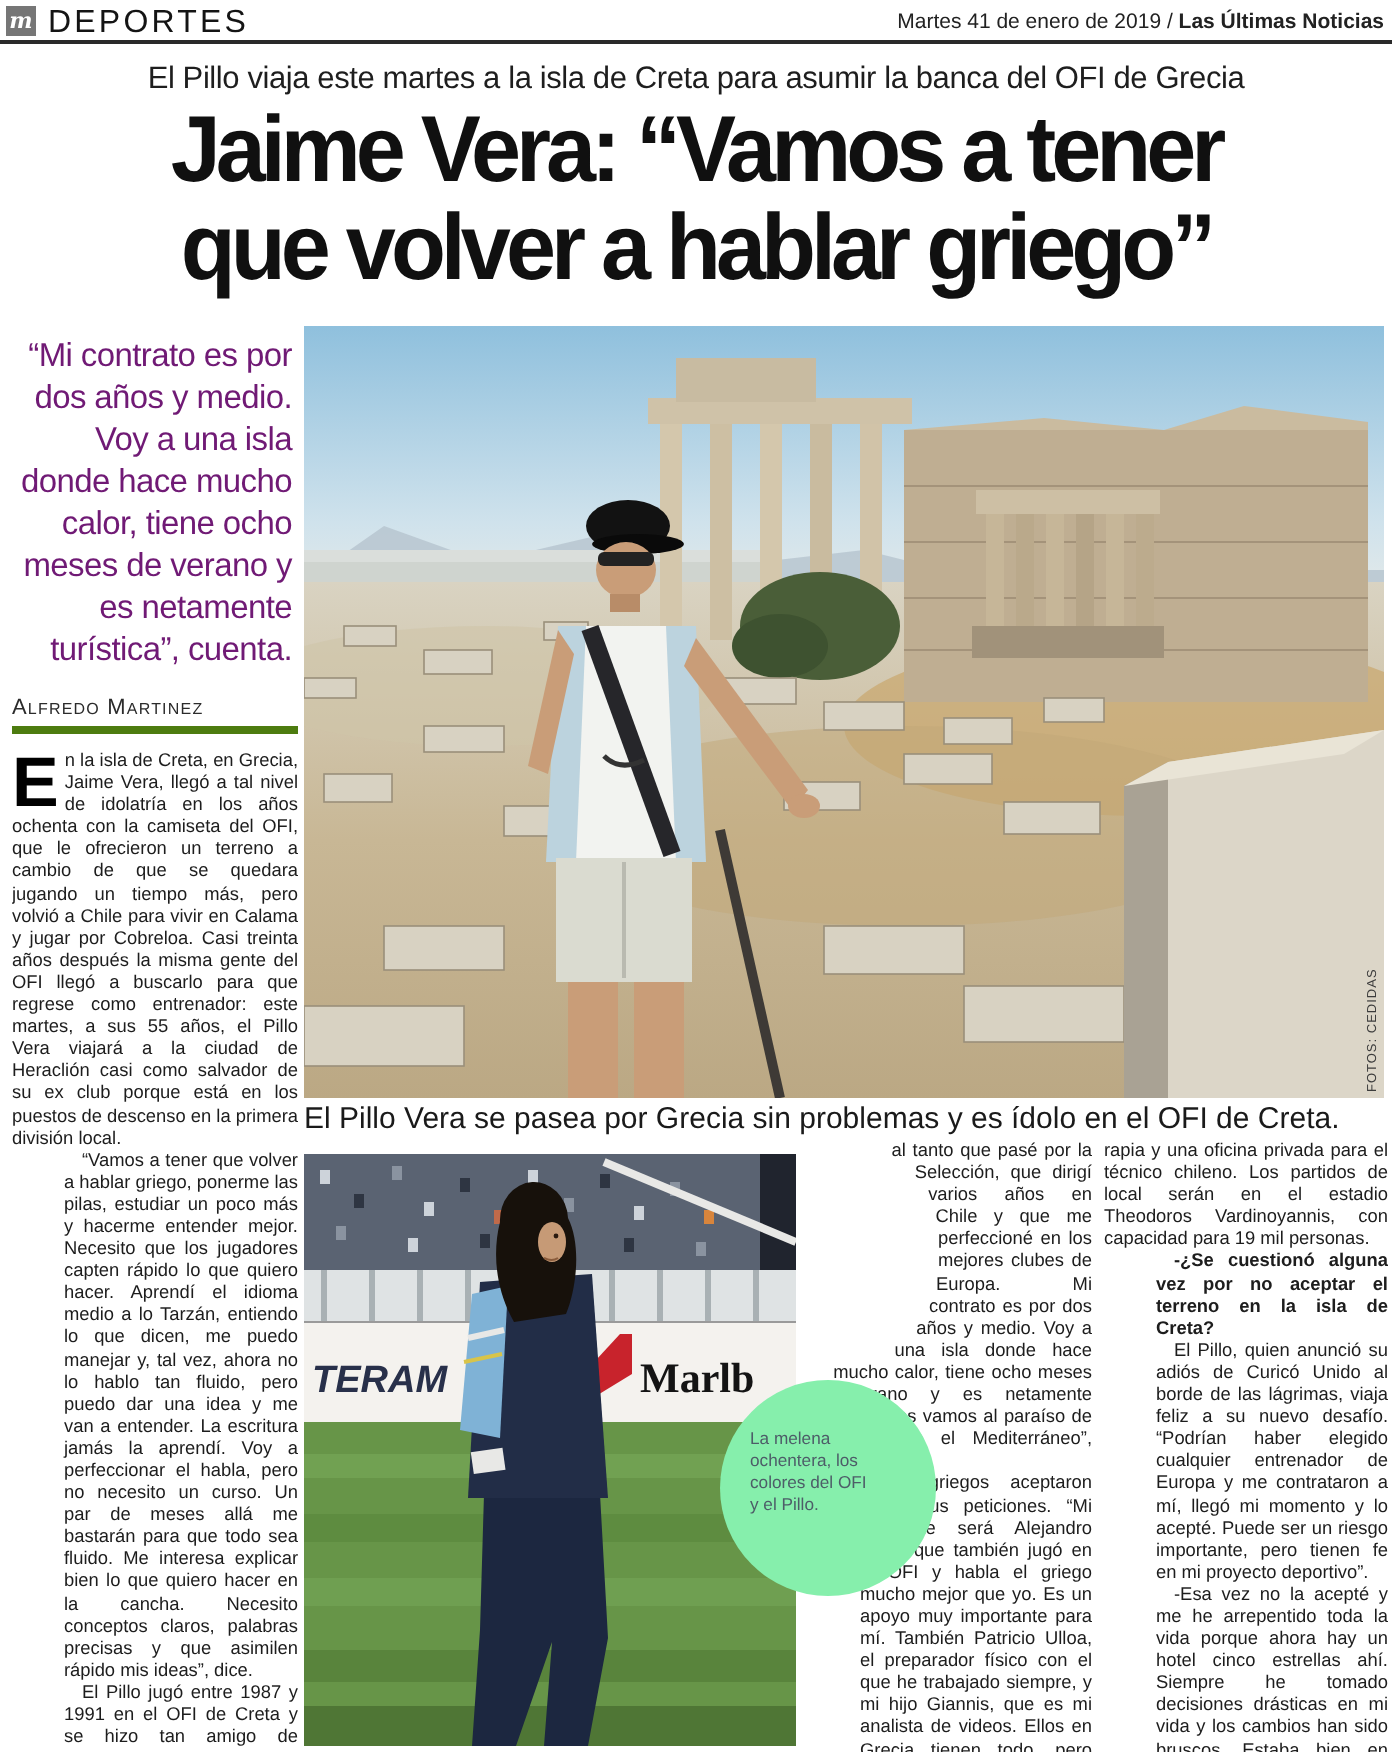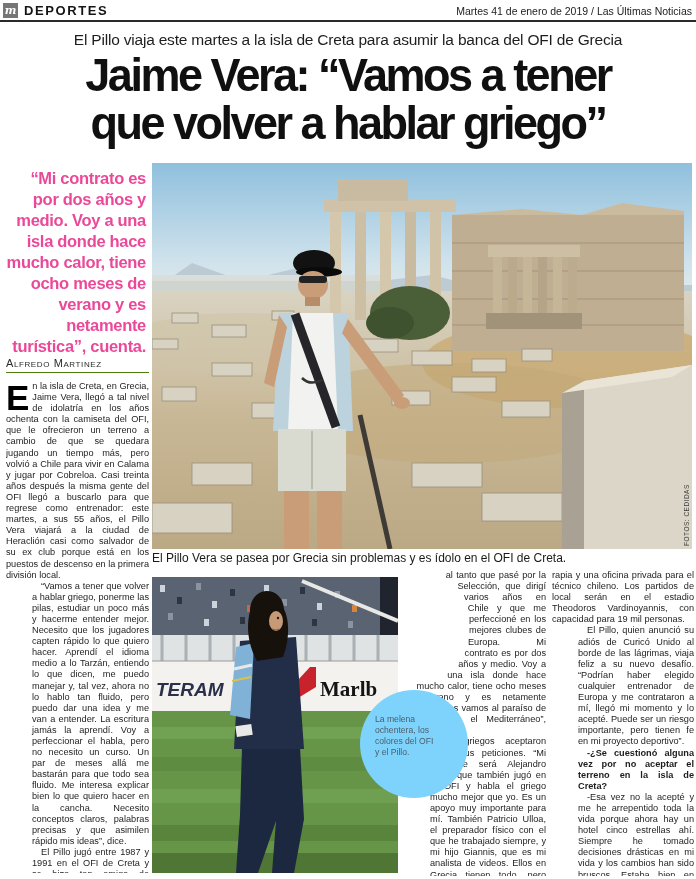--- a/index.html
+++ b/index.html
@@ -2,55 +2,55 @@
 <html><head>
 <meta charset="utf-8">
 <style>
   html,body{margin:0;padding:0;background:#e9e9e9;}
   #page{position:relative;width:696px;height:879px;background:#ffffff;overflow:hidden;
         font-family:"Liberation Sans",sans-serif;color:#1c1c1c;margin:0 auto;}
 
   
   .hdr-logo{position:absolute;left:3px;top:3px;width:15px;height:15px;background:#767676;
             color:#fff;font:italic bold 11px "DejaVu Serif",serif;text-align:center;line-height:15px;}
-  .hdr-section{position:absolute;left:24px;top:3px;font-size:13px;font-weight:bold;letter-spacing:1.6px;color:#141414;}
+  .hdr-section{position:absolute;left:24px;top:3px;font-size:16px;font-weight:normal;letter-spacing:1.6px;color:#141414;}
   .hdr-date{position:absolute;right:4px;top:5px;font-size:10.5px;color:#222;}
-  .hdr-date b{font-weight:normal;}
+  .hdr-date b{font-weight:bold;}
   .hdr-rule{position:absolute;left:0;top:20px;width:696px;height:2px;background:#2a2a2a;}
 
   .kicker{position:absolute;left:0;top:31px;width:696px;text-align:center;
           font-size:15.5px;font-weight:500;color:#1e1e1e;letter-spacing:-0.2px;}
 
   .headline{position:absolute;left:0;top:50px;width:696px;text-align:center;
             font-size:45px;font-weight:bold;letter-spacing:-2.5px;line-height:47px;color:#101010;
             transform:scaleY(1.04);transform-origin:top center;}
 
   
   .leftcol{position:absolute;left:6px;top:168px;width:143px;height:705px;overflow:hidden;}
-  .pullquote{text-align:right;font-size:16.5px;font-weight:bold;line-height:21px;color:#ec4899;
-             padding-right:3px;margin-bottom:0;letter-spacing:-0.3px;}
+  .pullquote{text-align:right;font-size:16.5px;font-weight:normal;line-height:21px;color:#701a75;
+             padding-right:3px;margin-bottom:12px;letter-spacing:-0.3px;}
   .byline{font-variant:small-caps;font-size:11px;letter-spacing:0.6px;color:#2b2b2b;
-          border-bottom:1px solid #4d7c0f;padding-bottom:3px;margin-bottom:8px;}
+          border-bottom:4px solid #4d7c0f;padding-bottom:3px;margin-bottom:8px;}
   .body-p{margin:0;font-size:9.2px;line-height:11.1px;text-align:justify;color:#1d1d1d;}
   .body-p.ind{text-indent:9px;margin-left:26px;}
   .body-p.q{font-weight:bold;}
   .dropcap{float:left;font-size:35px;line-height:29px;font-weight:bold;color:#000;
            padding:2px 3px 0 0;}
 
   
   .mainphoto{position:absolute;left:152px;top:163px;width:540px;height:386px;}
   .photo-credit{position:absolute;left:683px;top:460px;width:12px;height:86px;
                 writing-mode:vertical-rl;transform:rotate(180deg);
                 font-size:6.5px;letter-spacing:0.5px;color:#3c3c3c;}
-  .caption{position:absolute;left:152px;top:551px;width:540px;font-size:12px;color:#1a1a1a;}
+  .caption{position:absolute;left:152px;top:551px;width:540px;font-size:15px;color:#1a1a1a;}
 
   
   .insetphoto{position:absolute;left:152px;top:577px;width:246px;height:296px;}
   .callout{position:absolute;left:360px;top:690px;width:108px;height:108px;border-radius:50%;
-           background:#7dd3fc;z-index:5;}
+           background:#86efac;z-index:5;}
   .callout-text{position:absolute;left:15px;top:24px;width:62px;font-size:8.6px;line-height:11px;color:#4d5d68;}
 
   .col2{position:absolute;left:404px;top:570px;width:142px;height:306px;overflow:hidden;}
   .col3{position:absolute;left:552px;top:570px;width:142px;height:306px;overflow:hidden;}
   .circle-float{float:left;width:66px;height:112px;margin-top:118px;
                 shape-outside:circle(55px at 10px 56px);}
 </style>
 </head>
 <body>
 
@@ -245,20 +245,20 @@
 
   <div class="col2">
     <div class="circle-float"></div>
     <p class="body-p">al tanto que pasé por la Selección, que dirigí varios años en Chile y que me perfeccioné en los mejores clubes de Europa. Mi contrato es por dos años y medio. Voy a una isla donde hace mucho calor, tiene ocho meses de verano y es netamente turística. Nos vamos al paraíso de las islas en el Mediterráneo”, afirma Vera.</p>
     <p class="body-p ind">Los griegos aceptaron todas sus peticiones. “Mi ayudante será Alejandro Hisis, que también jugó en el OFI y habla el griego mucho mejor que yo. Es un apoyo muy importante para mí. También Patricio Ulloa, el preparador físico con el que he trabajado siempre, y mi hijo Giannis, que es mi analista de videos. Ellos en Grecia tienen todo, pero exigí que me iba con estas cuatro personas porque van conmigo a todos lados”.</p>
 
   </div>
 
   <div class="col3">
     <p class="body-p">rapia y una oficina privada para el técnico chileno. Los partidos de local serán en el estadio Theodoros Vardinoyannis, con capacidad para 19 mil personas.</p>
+    <p class="body-p ind q">-¿Se cuestionó alguna vez por no aceptar el terreno en la isla de Creta?</p>
     <p class="body-p ind">El Pillo, quien anunció su adiós de Curicó Unido al borde de las lágrimas, viaja feliz a su nuevo desafío. “Podrían haber elegido cualquier entrenador de Europa y me contrataron a mí, llegó mi momento y lo acepté. Puede ser un riesgo importante, pero tienen fe en mi proyecto deportivo”.</p>
-    <p class="body-p ind q">-¿Se cuestionó alguna vez por no aceptar el terreno en la isla de Creta?</p>
     <p class="body-p ind">-Esa vez no la acepté y me he arrepentido toda la vida porque ahora hay un hotel cinco estrellas ahí. Siempre he tomado decisiones drásticas en mi vida y los cambios han sido bruscos. Estaba bien en Curicó, pero ahora me llegó esta oportunidad y no podía decir que no.</p>
     <p class="body-p ind q">-¿Cómo será el oportunidad?</p>
     <p class="body-p ind">-Llegamos a un hotel y después a cada persona que va le pasan su casa, un auto y todas las comodidades que necesita un cuerpo técnico para trabajar tranquilo. Mi esposa, Luisa, y mi hijo Mateo, de 3 años, viajarán en marzo.</p>
   </div>
 
 </div>
 
 </body></html>

